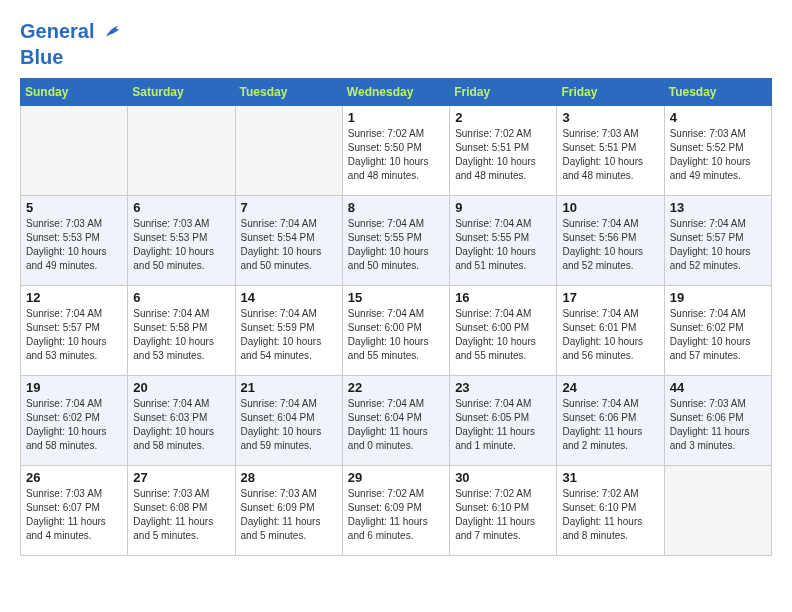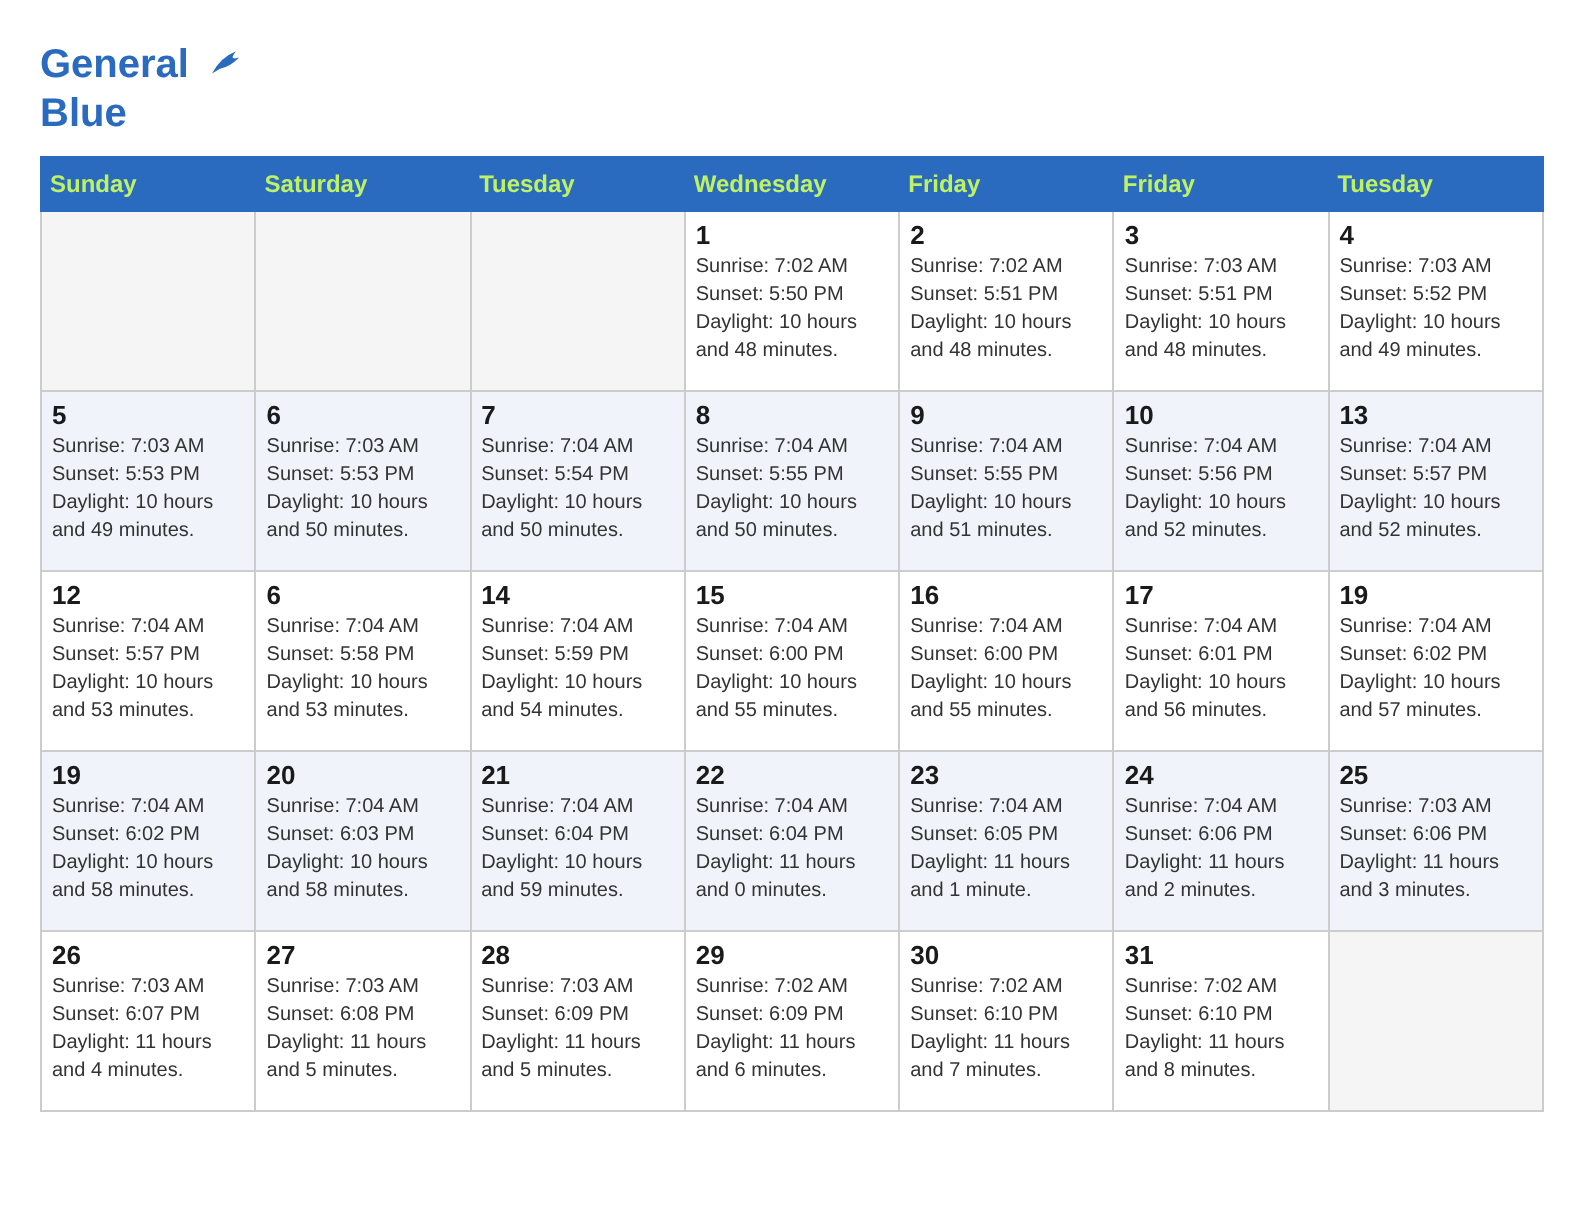--- a/index.html
+++ b/index.html
@@ -288,21 +288,21 @@
 and 1 minute.</div>
         </td>
         <td>
           <div class="day-number">24</div>
           <div class="day-info" style="white-space: pre-line;">Sunrise: 7:04 AM
 Sunset: 6:06 PM
 Daylight: 11 hours
 and 2 minutes.</div>
         </td>
         <td>
-          <div class="day-number">25</div>
+          <div class="day-number">44</div>
           <div class="day-info" style="white-space: pre-line;">Sunrise: 7:03 AM
 Sunset: 6:06 PM
 Daylight: 11 hours
 and 3 minutes.</div>
         </td>
       </tr>
       <tr>
         <td>
           <div class="day-number">26</div>
           <div class="day-info" style="white-space: pre-line;">Sunrise: 7:03 AM

